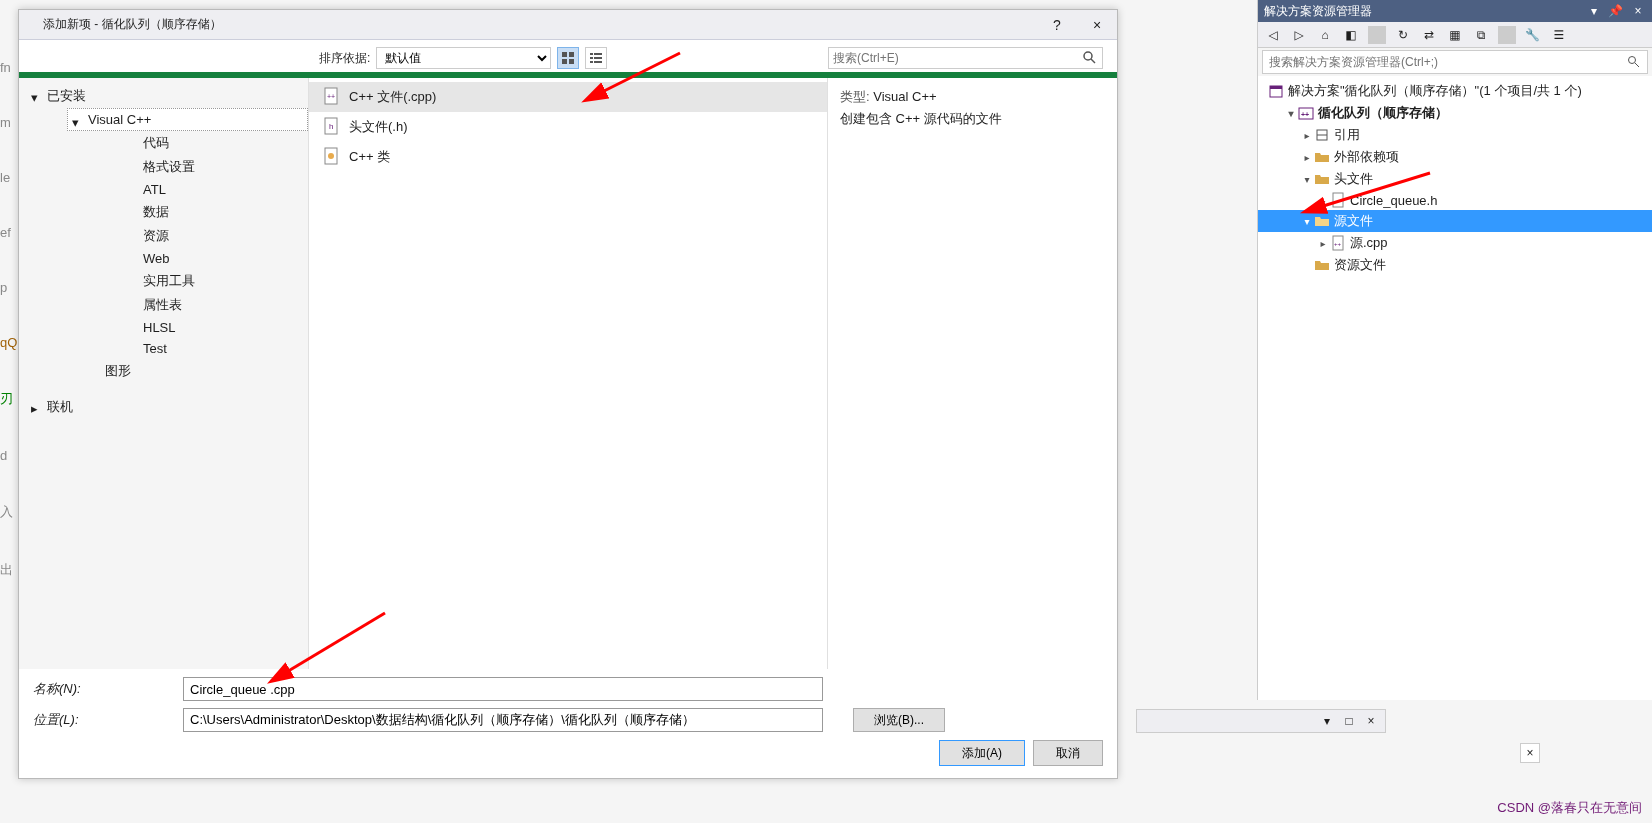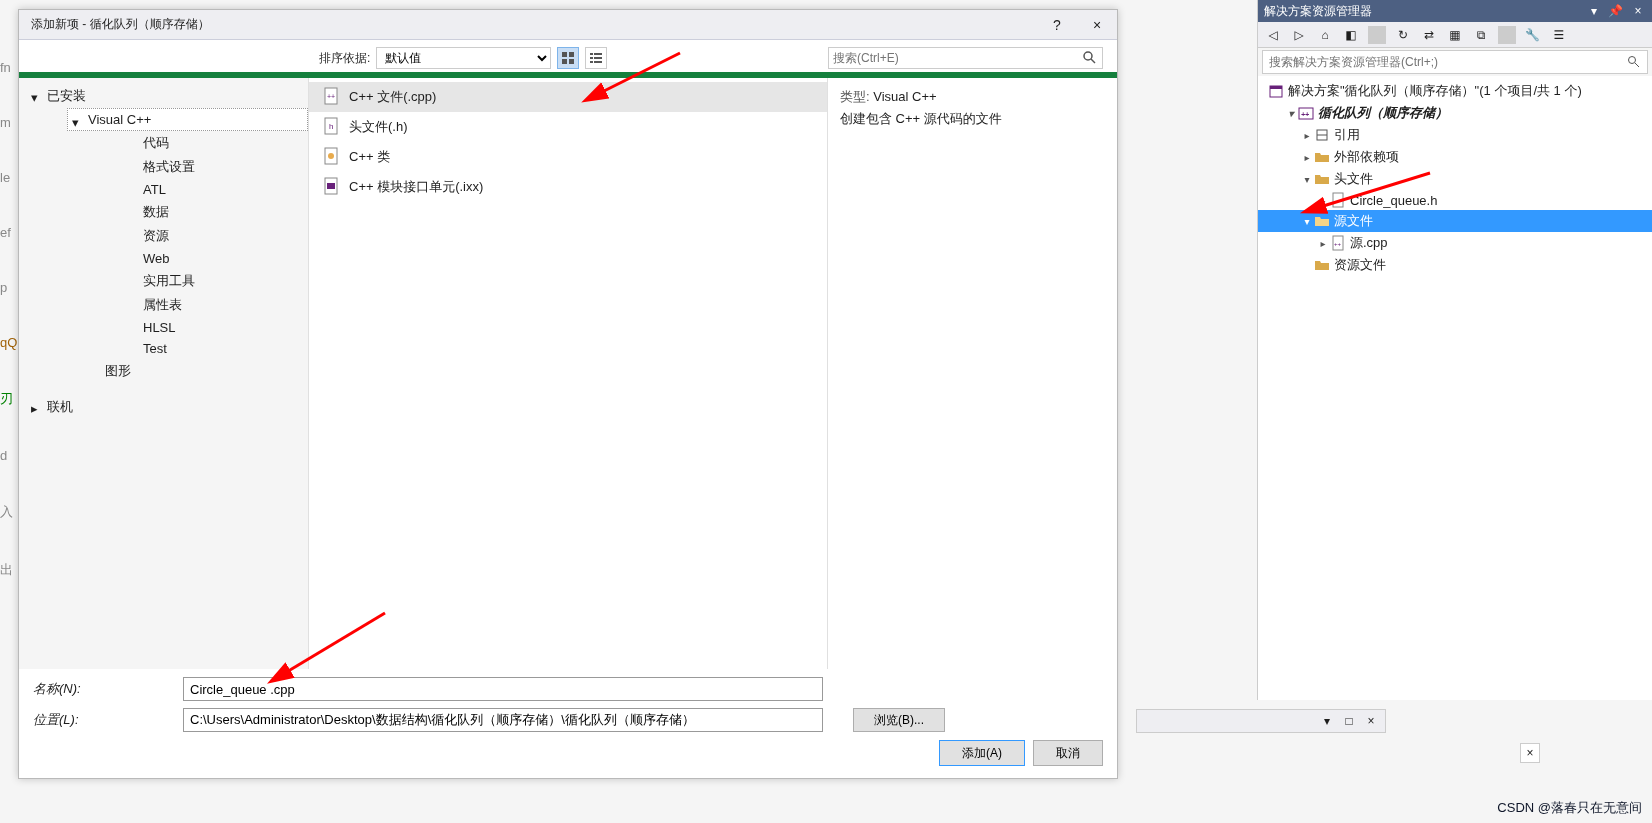--- a/index.html
+++ b/index.html
@@ -6,21 +6,21 @@
     body { background: #f5f5f5; font-size: 12px; color: #1e1e1e; overflow: hidden; width: 1652px; height: 823px; position: relative; }
     
     
     .bg-code { position: absolute; left: 0; top: 0; width: 18px; height: 700px; font-family: Consolas, monospace; font-size: 13px; color: #888; padding-top: 60px; overflow: hidden; }
     .bg-code span { display: block; margin-bottom: 40px; }
     .bg-code .teal { color: #a16207; }
     .bg-code .green { color: #008000; }
     
     
     .dialog { position: absolute; left: 18px; top: 9px; width: 1100px; height: 770px; background: #fff; border: 1px solid #b9b9b9; box-shadow: 0 0 8px rgba(0,0,0,0.2); display: flex; flex-direction: column; }
-    .dialog-titlebar { height: 30px; display: flex; align-items: center; padding: 0 0 0 12px; background: #eeeef2; border-bottom: 1px solid #cccedb; }
+    .dialog-titlebar { height: 30px; display: flex; align-items: center; padding: 0 0 0 24px; background: #eeeef2; border-bottom: 1px solid #cccedb; }
     .dialog-title { flex: 1; font-size: 12px; color: #1e1e1e; }
     .dialog-help { width: 40px; text-align: center; cursor: pointer; font-size: 14px; }
     .dialog-close { width: 40px; text-align: center; cursor: pointer; font-size: 14px; }
     
     .dialog-body { flex: 1; display: flex; flex-direction: column; }
     .dialog-toolbar { height: 32px; display: flex; align-items: center; padding: 4px 14px 0 300px; gap: 6px; }
     .sort-label { font-size: 12px; }
     .sort-select { width: 175px; height: 22px; border: 1px solid #ccc; font-size: 12px; padding: 0 4px; background: #fff; }
     .view-btn { width: 22px; height: 22px; border: 1px solid #ccc; background: #fff; display: inline-flex; align-items: center; justify-content: center; cursor: pointer; }
     .view-btn.active { background: #c9def5; border-color: #7eb4ea; }
@@ -70,36 +70,36 @@
     .sln-toolbar { height: 26px; background: #eeeef2; border-bottom: 1px solid #ccc; display: flex; align-items: center; padding: 0 6px; gap: 8px; }
     .sln-toolbar span { cursor: pointer; display: inline-flex; align-items: center; justify-content: center; width: 18px; height: 18px; }
     .sln-search { height: 24px; border-bottom: 1px solid #ccc; display: flex; align-items: center; padding: 0 6px; background: #fff; margin: 2px 4px; border: 1px solid #ccc; }
     .sln-search input { border: none; outline: none; flex: 1; font-size: 12px; }
     .sln-tree { flex: 1; background: #fff; padding: 4px 0; font-size: 13px; overflow-y: auto; }
     .sln-node { padding: 2px 4px 2px 0; display: flex; align-items: center; cursor: pointer; white-space: nowrap; }
     .sln-node.selected { background: #3399ff; color: #fff; }
     .sln-node .exp { width: 14px; text-align: center; font-size: 10px; color: #555; }
     .sln-node.selected .exp { color: #fff; }
     .sln-node .icon { width: 16px; height: 16px; margin-right: 4px; display: inline-block; }
-    .sln-node.bold { font-weight: bold; font-style: italic; }
+    .sln-node.bold { font-weight: bold; }
     .lvl0 { padding-left: 10px; }
     .lvl1 { padding-left: 26px; }
     .lvl2 { padding-left: 42px; }
     .lvl3 { padding-left: 58px; }
     
     
     .arrow { position: absolute; pointer-events: none; }
     .arrow svg { overflow: visible; }
     
     
     .mini-panel { position: absolute; right: 266px; bottom: 90px; width: 250px; height: 24px; background: #eeeef2; border: 1px solid #ccc; display: flex; align-items: center; justify-content: flex-end; padding: 0 6px; gap: 6px; }
     .mini-panel span { cursor: pointer; width: 16px; text-align: center; }
     .mini-close { position: absolute; right: 112px; bottom: 60px; width: 20px; height: 20px; border: 1px solid #ccc; background: #fff; text-align: center; line-height: 18px; cursor: pointer; }
     
-    .watermark { position: absolute; right: 10px; bottom: 6px; color: #0f172a; font-size: 13px; }
+    .watermark { position: absolute; right: 10px; bottom: 6px; color: #701a75; font-size: 13px; }
     
     .tri-right::before { content: "▸"; }
     .tri-down::before { content: "▾"; }
     
     .icon-folder { fill: #d9a94a; }
     
     .sep { width: 1px; height: 18px; background: #ccc; }
   </style>
 </head>
 <body>
@@ -191,27 +191,20 @@
             </svg>
           <span>头文件(.h)</span>
         </div>
         <div class="template-item">
           <svg class="template-icon" viewBox="0 0 18 18">
               <rect x="2" y="1" width="12" height="16" fill="#fff" stroke="#888"></rect>
               <circle cx="8" cy="9" r="3" fill="#e8ab4d"></circle>
             </svg>
           <span>C++ 类</span>
         </div>
-        <div class="template-item">
-          <svg class="template-icon" viewBox="0 0 18 18">
-              <rect x="2" y="1" width="12" height="16" fill="#fff" stroke="#888"></rect>
-              <rect x="4" y="6" width="8" height="6" fill="#68217a"></rect>
-            </svg>
-          <span>C++ 模块接口单元(.ixx)</span>
-        </div>
       </div>
       <div class="desc-panel">
         <div class="desc-row"><span class="desc-label">类型:</span> <span>Visual C++</span></div>
         <div class="desc-row">创建包含 C++ 源代码的文件</div>
       </div>
     </div>
     <div class="bottom-form">
       <div class="form-row">
         <span class="form-label">名称(N):</span>
         <input class="form-input" value="Circle_queue .cpp" style="">

